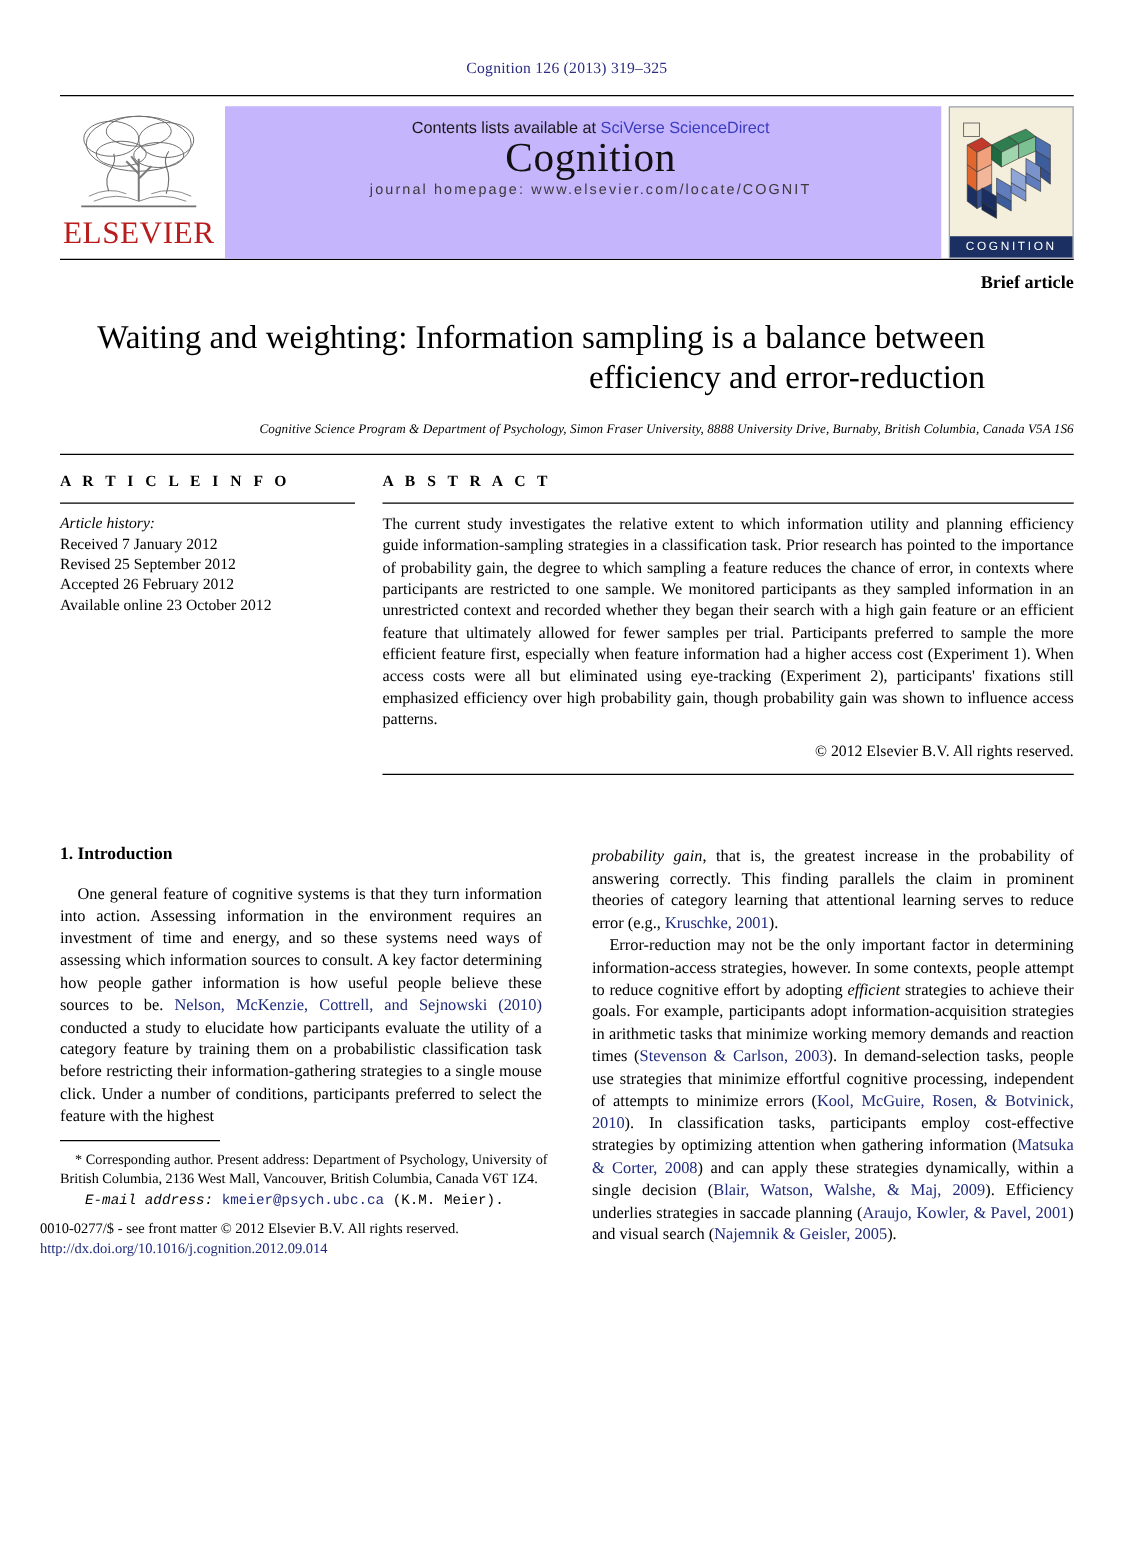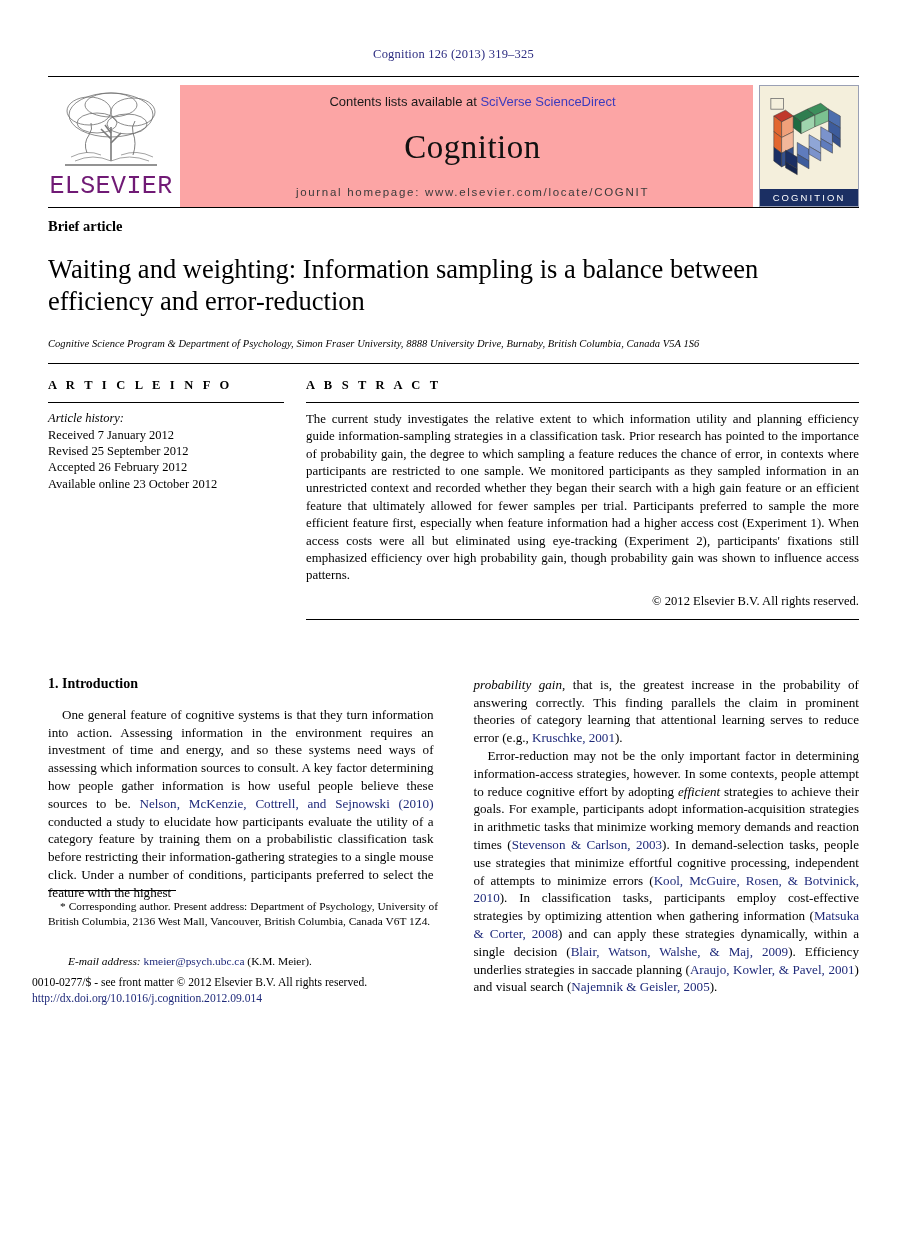--- a/index.html
+++ b/index.html
@@ -47,35 +47,34 @@
     flex-direction: column;
     align-items: center;
     justify-content: flex-start;
     padding-top: 2px;
   }
   .elsevier-tree {
     width: 108px;
     height: 86px;
   }
   .elsevier-word {
-    font-family: Liberation Mono, monospace;
+    font-family: Liberation Serif, serif;
     font-size: 25px;
-    color: #701a75;
+    color: #b91c1c;
     letter-spacing: 0.4px;
     line-height: 1;
     margin-top: 1px;
   }
   .masthead-center {
     flex: 1 1 auto;
-    background: #fca5a5;
+    background: #c4b5fd;
     margin: 0 6px;
     display: flex;
     flex-direction: column;
     align-items: center;
-    justify-content: space-between;
     padding: 9px 0 9px 12px;
     box-sizing: border-box;
   }
   .contents-line {
     font-family: "Liberation Sans", sans-serif;
     font-size: 13px;
     color: #1a1a1a;
   }
   .contents-line a {
     color: #3b3bbd;
@@ -123,20 +122,21 @@
     margin: 0 48px;
     border-top: 0.8px solid #000;
   }
   .rule-thick {
     margin: 0 48px;
     border-top: 1.6px solid #000;
   }
   .article-head {
     margin: 0 48px;
     padding-top: 10px;
+    text-align: right;
   }
   .brief-article {
     font-family: "Liberation Serif", serif;
     font-weight: bold;
     font-size: 14.5px;
     margin-bottom: 18px;
   }
   .paper-title {
     font-family: "Liberation Serif", serif;
     font-size: 26.5px;
@@ -269,25 +269,25 @@
     margin-bottom: 8px;
   }
   .footnote {
     font-family: "Liberation Serif", serif;
     font-size: 11.4px;
     line-height: 1.34;
     text-align: justify;
     text-indent: 12px;
   }
   .footnote-email {
-    font-family: Liberation Serif, serif;
+    font-family: Liberation Mono, monospace;
     font-size: 11.4px;
     line-height: 1.34;
     text-indent: 20px;
-    margin-top: 24px;
+    margin-top: 2px;
   }
   .footnote-email .lbl { font-style: italic; }
   .footnote-email a { color: #1f2a7a; text-decoration: none; }
 
   .page-footer {
     position: absolute;
     left: 32px;
     width: 420px;
     bottom: 26px;
     font-family: "Liberation Serif", serif;

